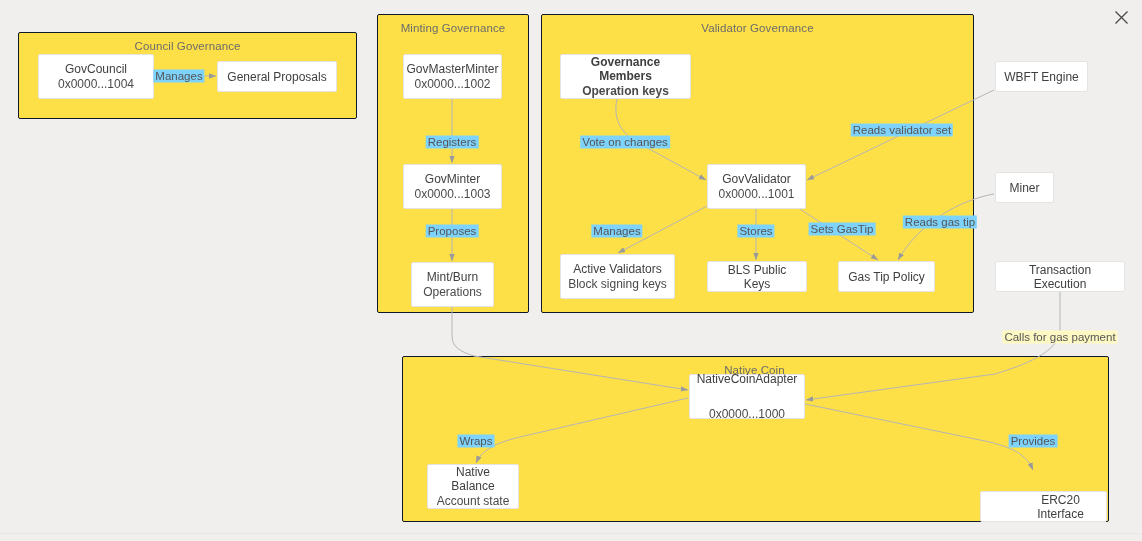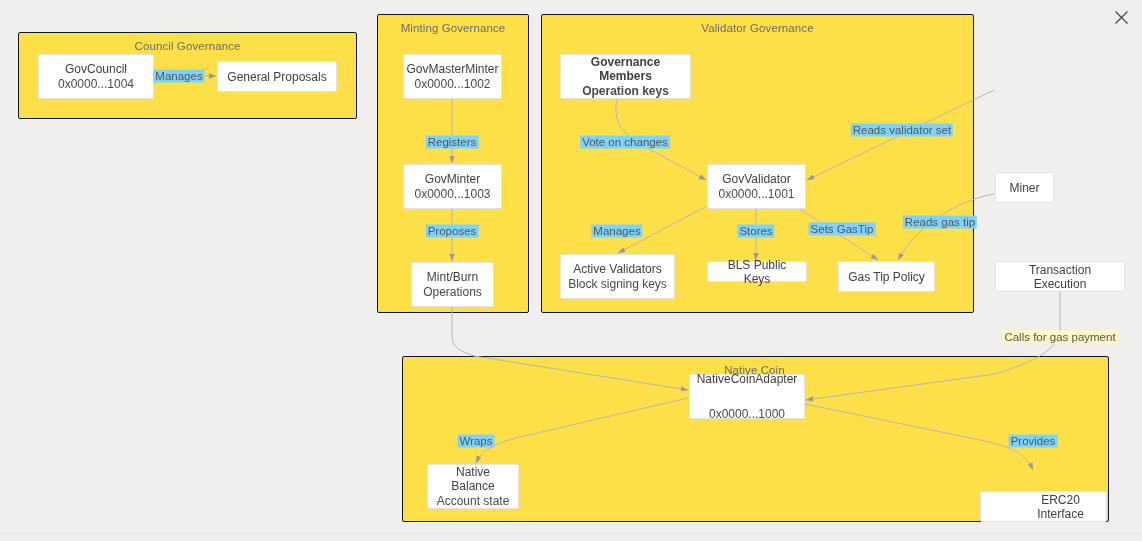--- a/index.html
+++ b/index.html
@@ -155,27 +155,30 @@
     <div class="l2">Operation keys</div>
   </div>
   <div class="node" style="left:707px;top:164px;width:99px;height:45px;">
     <div>GovValidator</div>
     <div class="l2">0x0000...1001</div>
   </div>
   <div class="node" style="left:560px;top:254px;width:115px;height:45px;">
     <div>Active Validators</div>
     <div class="l2">Block signing keys</div>
   </div>
-  <div class="node" style="left:707px;top:261px;width:100px;height:21px;align-items:flex-end;">
+  <div class="node" style="left:707px;top:261px;width:100px;height:31px;align-items:flex-end;">
     <div>BLS Public Keys</div>
   </div>
   <div class="node" style="left:838px;top:261px;width:97px;height:31px;">
     <div>Gas Tip Policy</div>
   </div>
 
+  <div class="node" style="left:995px;top:61px;width:93px;height:31px;">
+    <div>WBFT Engine</div>
+  </div>
   <div class="node" style="left:995px;top:172px;width:59px;height:31px;">
     <div>Miner</div>
   </div>
   <div class="node" style="left:995px;top:261px;width:130px;height:31px;">
     <div>Transaction Execution</div>
   </div>
 
   <div class="node" style="left:689px;top:374px;width:116px;height:45px;gap:20px;">
     <div>NativeCoinAdapter</div>
     <div class="l2">0x0000...1000</div>

